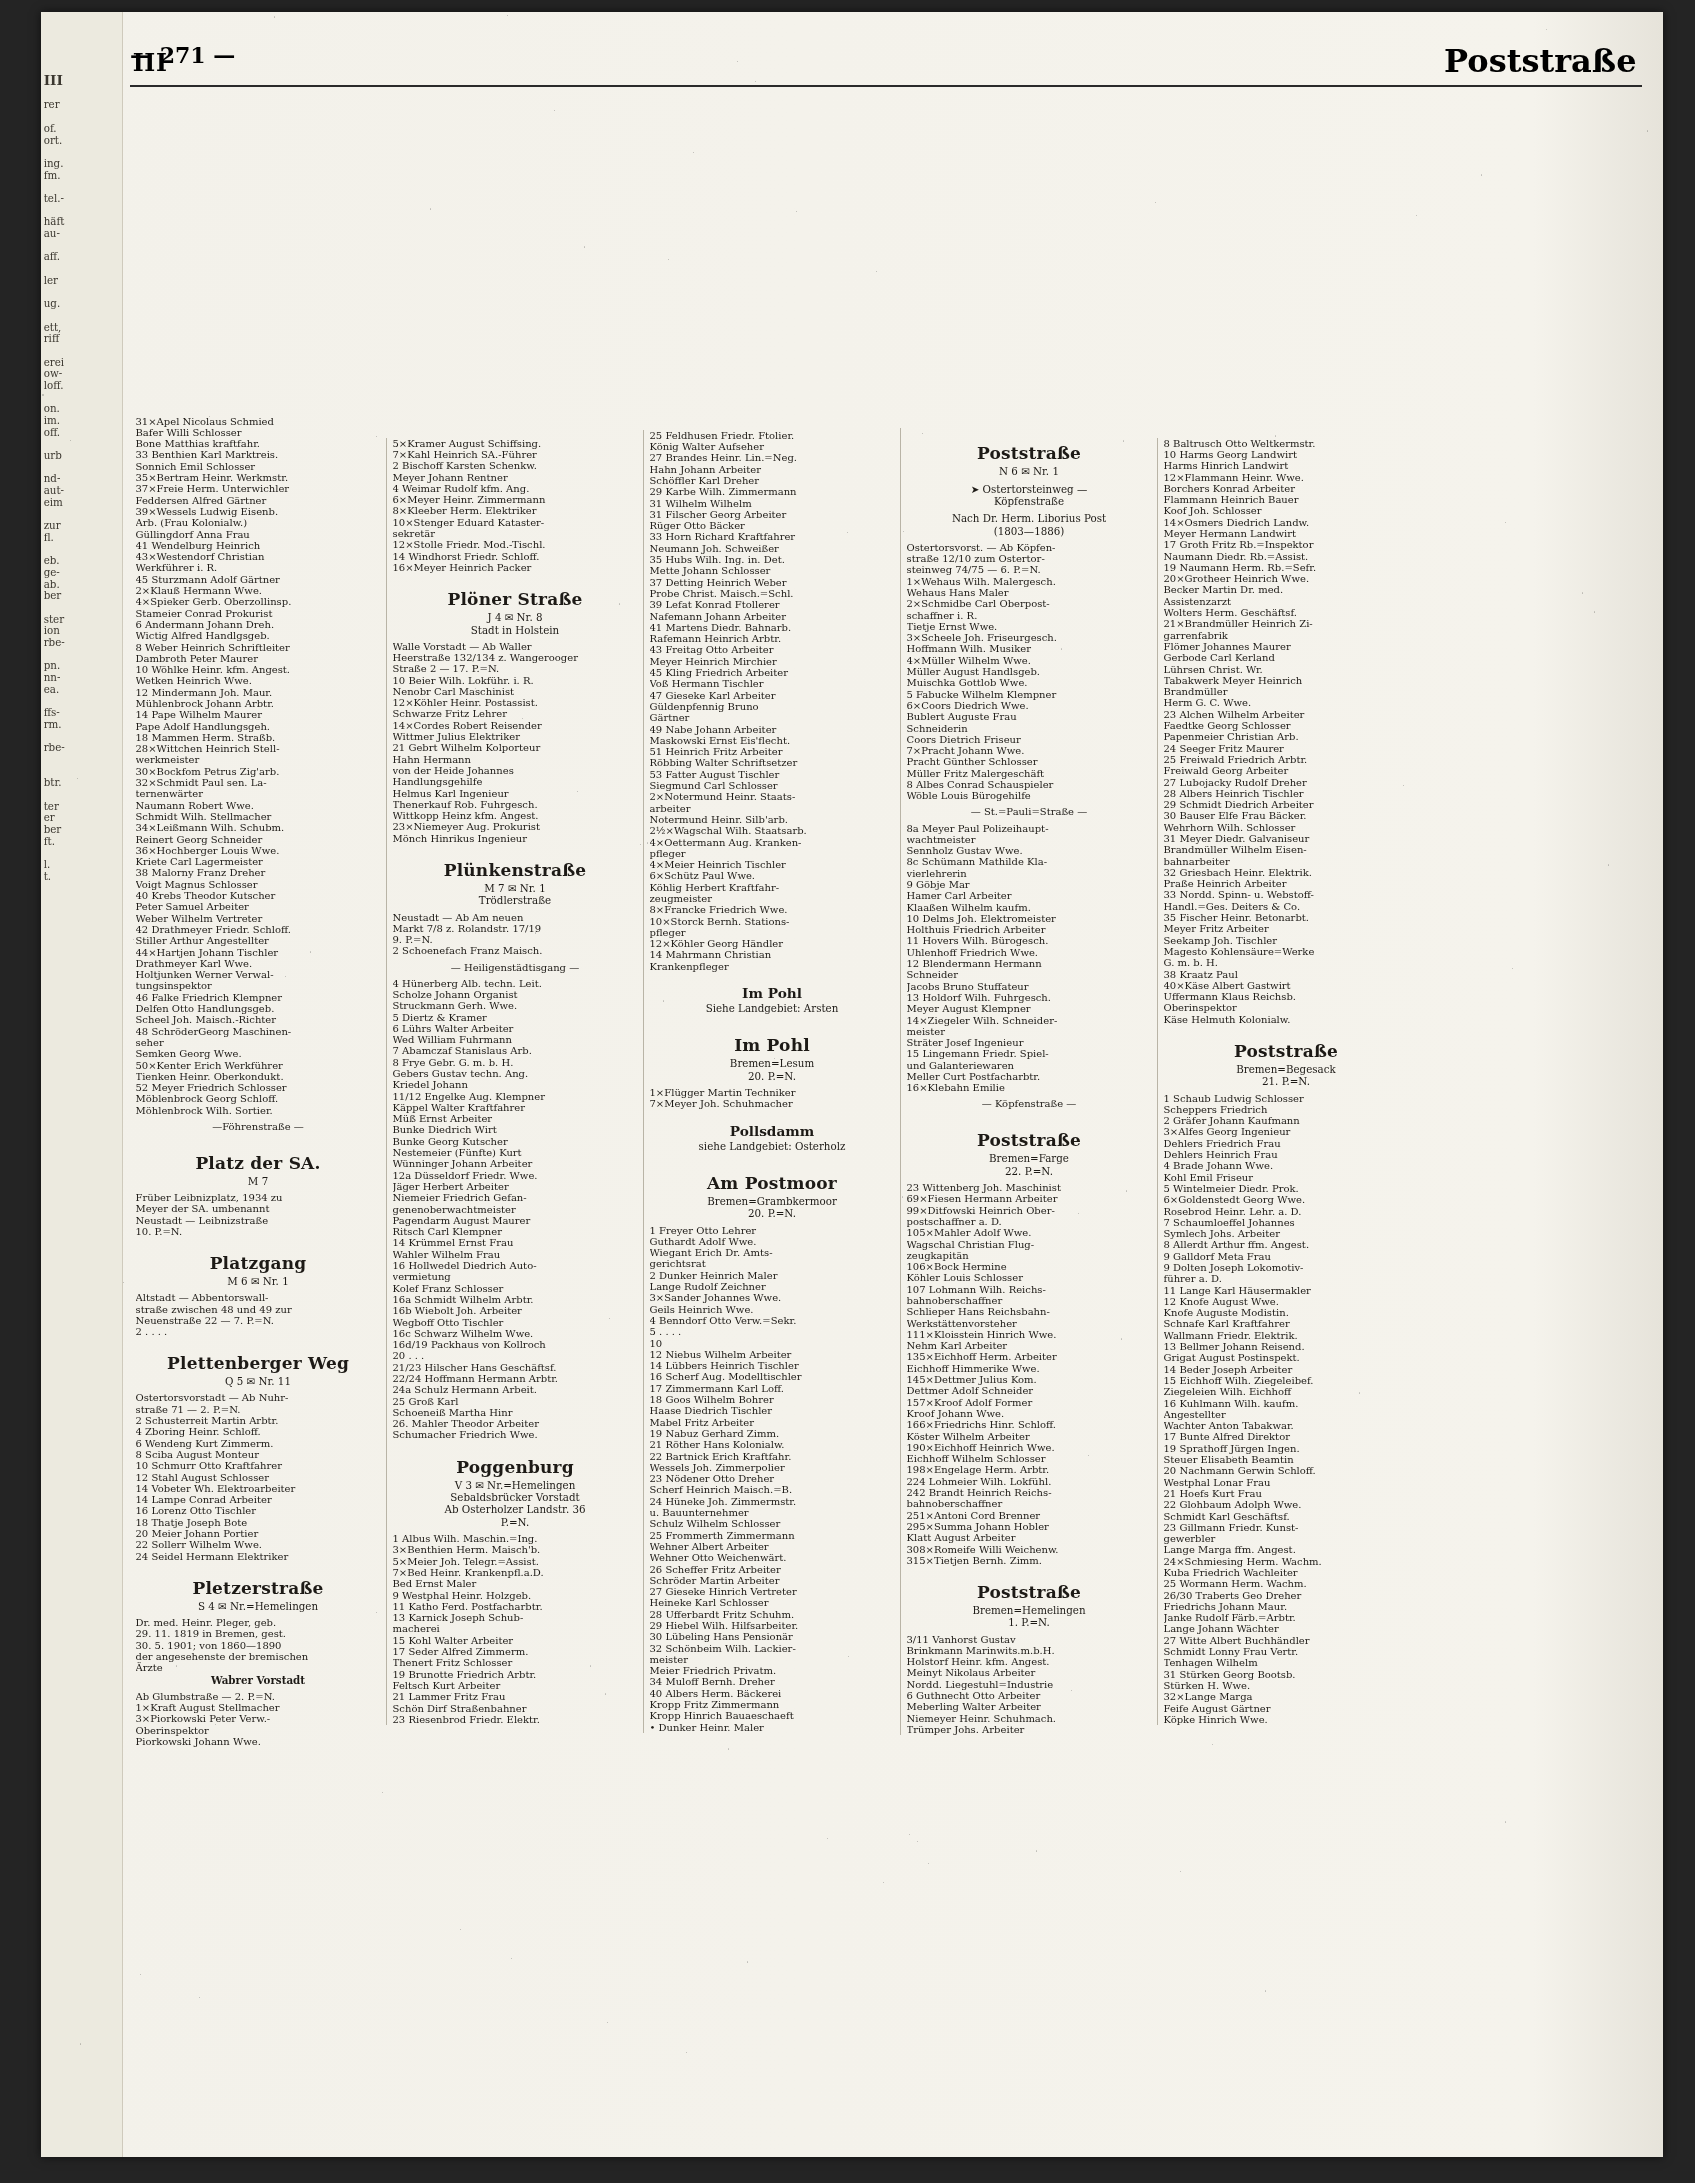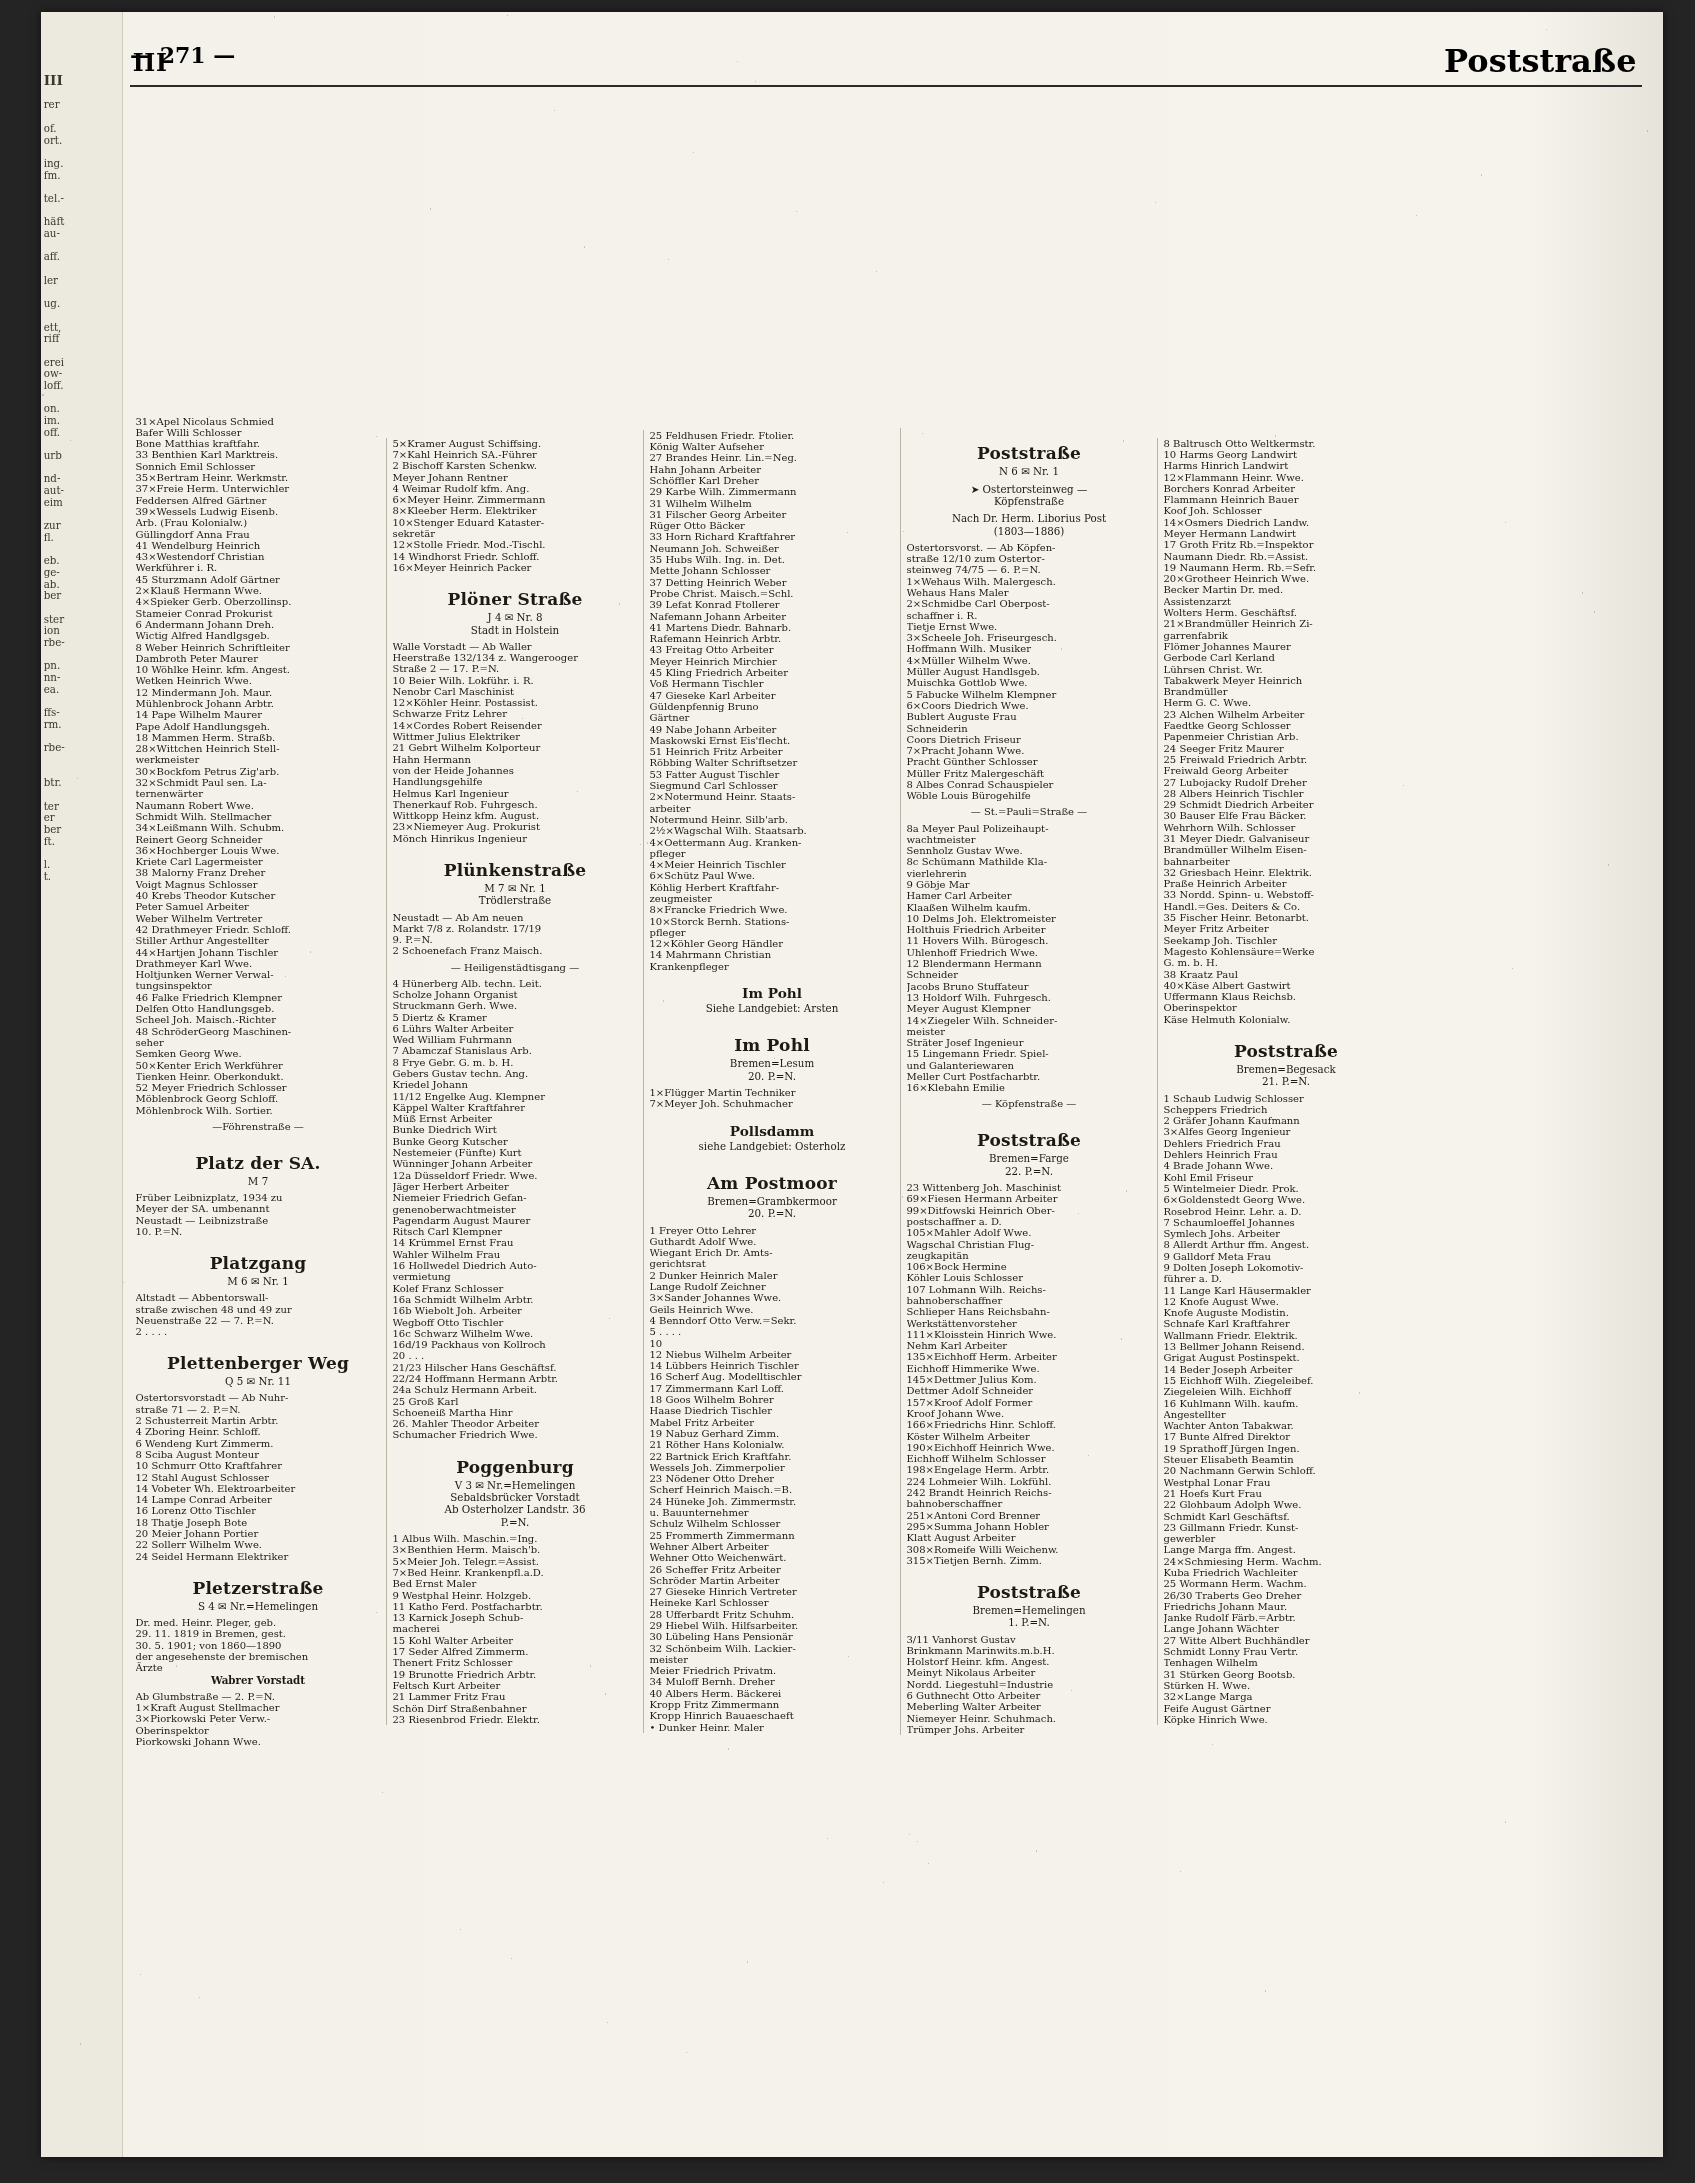--- a/index.html
+++ b/index.html
@@ -304,21 +304,21 @@
               <div class="ln ind">12×Köhler Heinr. Postassist.</div>
               <div class="ln ind">Schwarze Fritz Lehrer</div>
               <div class="ln ind">14×Cordes Robert Reisender</div>
               <div class="ln ind">Wittmer Julius Elektriker</div>
               <div class="ln ind">21 Gebrt Wilhelm Kolporteur</div>
               <div class="ln ind">Hahn Hermann</div>
               <div class="ln ind">von der Heide Johannes</div>
               <div class="ln ind">Handlungsgehilfe</div>
               <div class="ln ind">Helmus Karl Ingenieur</div>
               <div class="ln ind">Thenerkauf Rob. Fuhrgesch.</div>
-              <div class="ln ind">Wittkopp Heinz kfm. August.</div>
+              <div class="ln ind">Wittkopp Heinz kfm. Angest.</div>
               <div class="ln ind">23×Niemeyer Aug. Prokurist</div>
               <div class="ln ind">Mönch Hinrikus Ingenieur</div>
               <div class="sp2"></div>
               <div class="street">Plünkenstraße</div>
               <div class="sub">M 7 ✉ Nr. 1</div>
               <div class="sub">Trödlerstraße</div>
               <div class="sp"></div>
               <div class="ln ind">Neustadt — Ab Am neuen</div>
               <div class="ln ind">Markt 7/8 z. Rolandstr. 17/19</div>
               <div class="ln ind">9. P.=N.</div>

